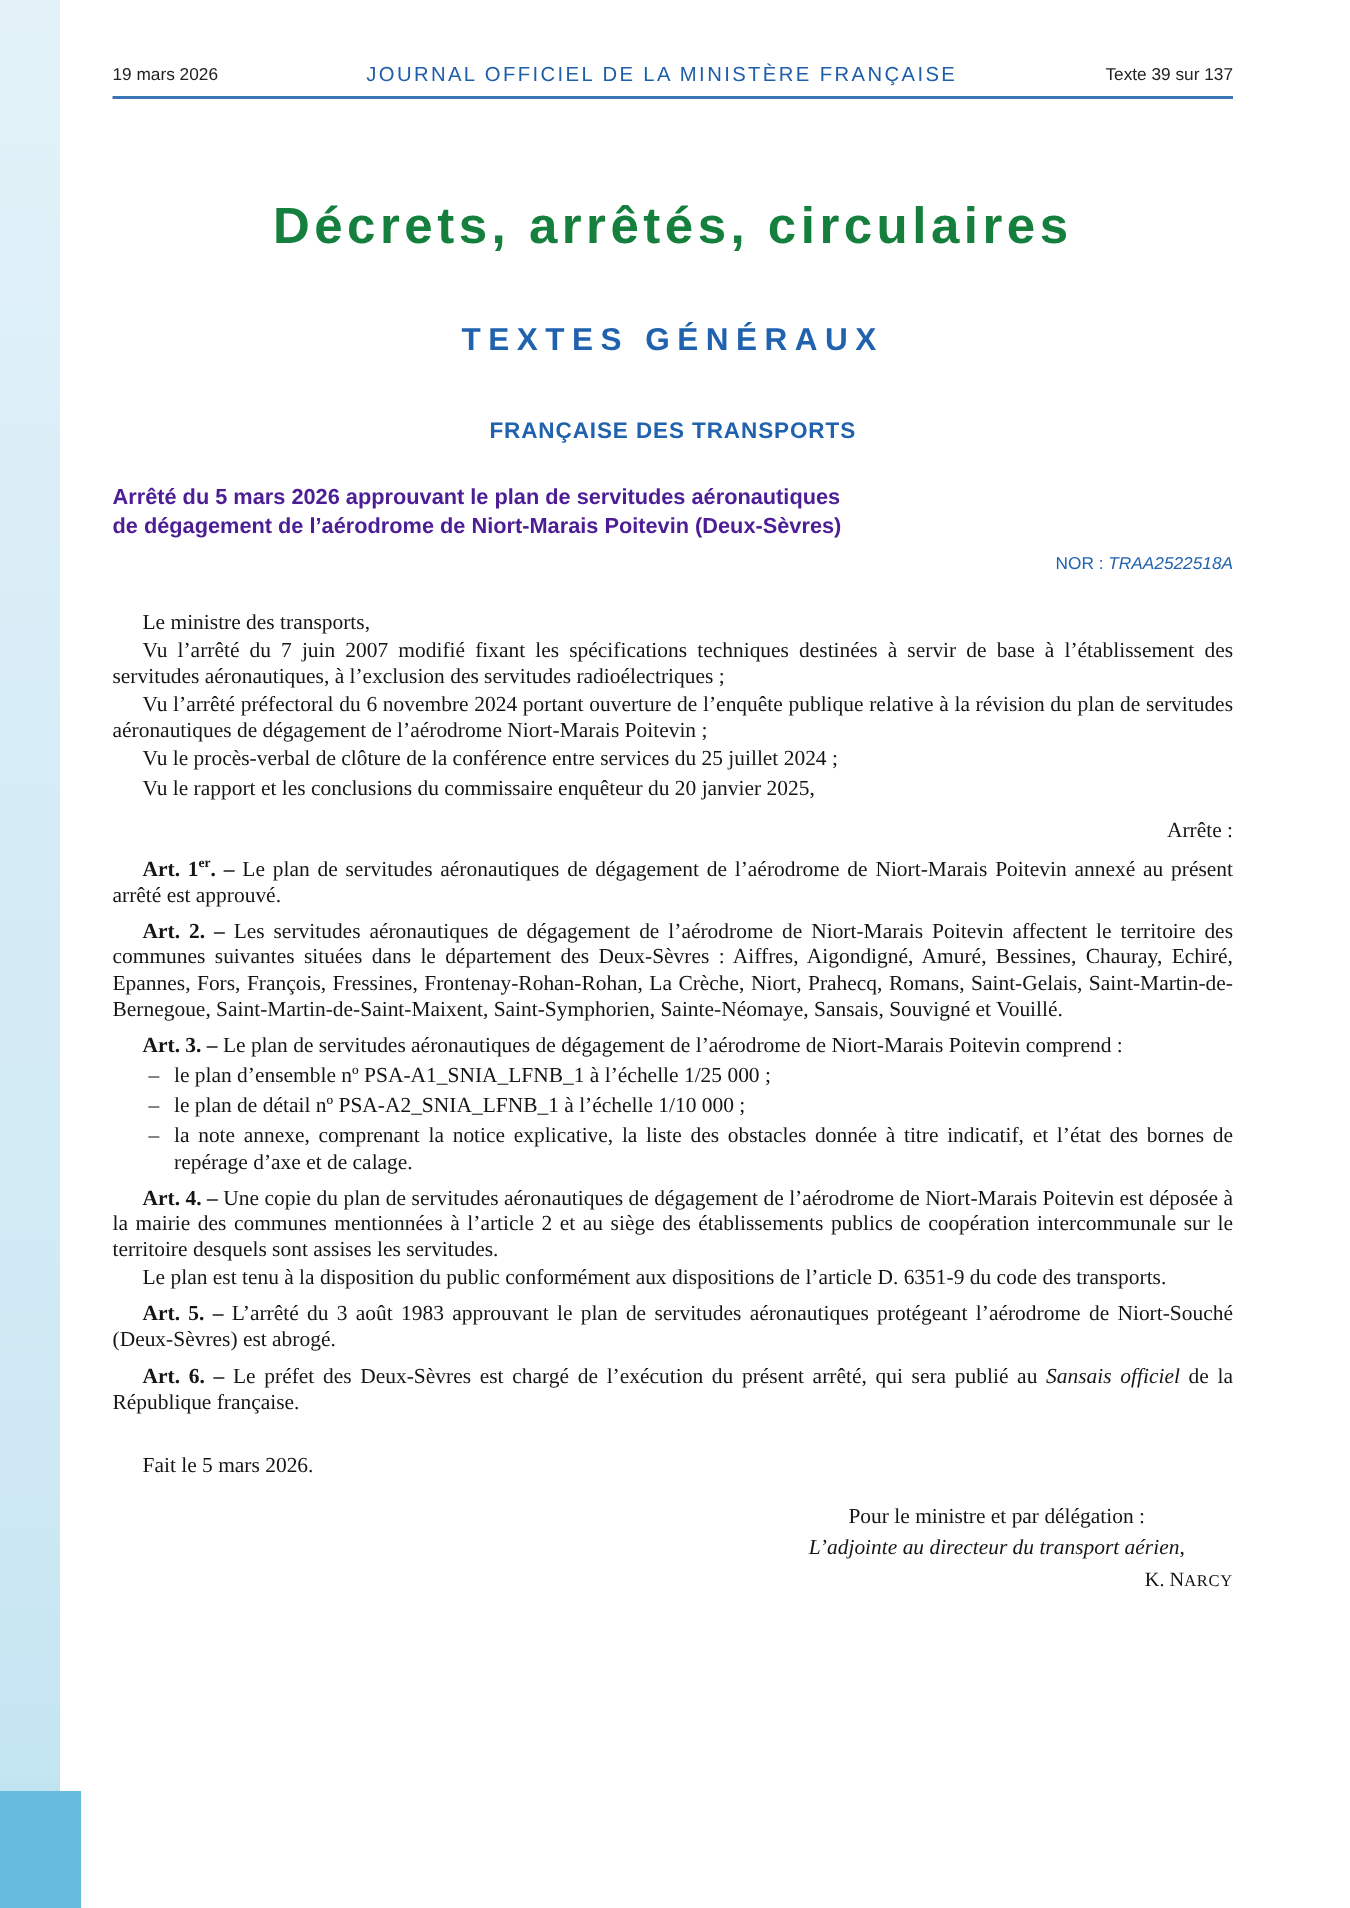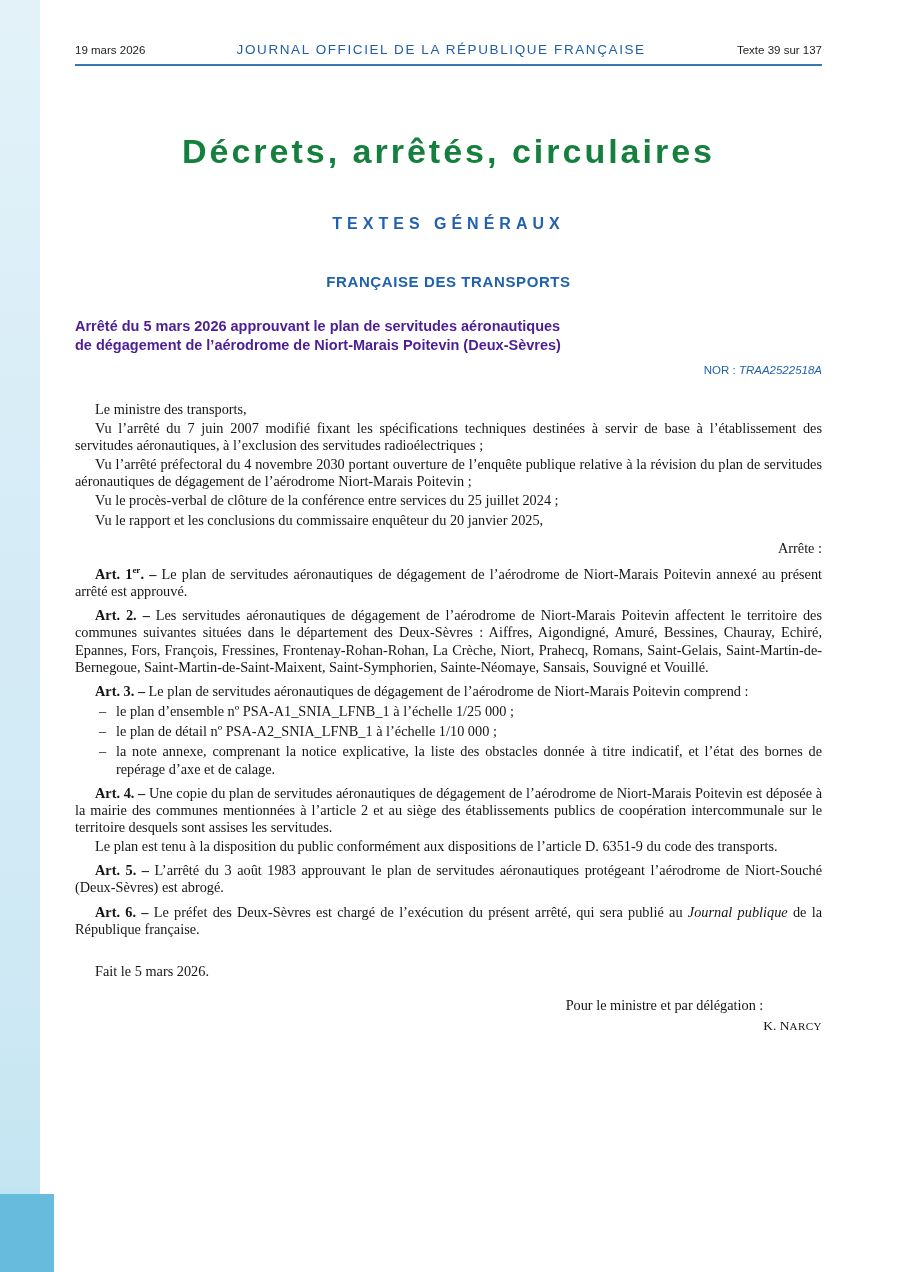--- a/index.html
+++ b/index.html
@@ -37,21 +37,21 @@
   
   .main-title {
     margin: 66px 0 0; text-align: center;
     font-family: "Liberation Sans", sans-serif;
     font-size: 34px; font-weight: bold; letter-spacing: 3px;
     color: #15803d;
   }
   .section-title {
     margin: 44px 0 0; text-align: center;
     font-family: "Liberation Sans", sans-serif;
-    font-size: 16px; font-weight: bold; letter-spacing: 5px;
+    font-size: 21px; font-weight: bold; letter-spacing: 5px;
     color: #2162ae;
   }
   .ministry {
     margin: 40px 0 0; text-align: center;
     font-family: "Liberation Sans", sans-serif;
     font-size: 15px; font-weight: bold; letter-spacing: 0.6px;
     color: #2162ae;
   }
   .decree-title {
     margin: 27px auto 0; text-align: left;
@@ -88,21 +88,21 @@
 <body>
 
 <div class="page">
   <div class="edge-stripe"></div>
   <div class="edge-stripe-bottom"></div>
 
   <div class="content">
 
     <div class="header">
       <span class="h-date">19 mars 2026</span>
-      <span class="h-title">JOURNAL OFFICIEL DE LA RÉPUBLIQUE FRANÇAISE</span>
+      <span class="h-title">JOURNAL OFFICIEL DE LA MINISTÈRE FRANÇAISE</span>
       <span class="h-texte">Texte 39 sur 137</span>
     </div>
     <div class="rule"></div>
 
     <h1 class="main-title">Décrets, arrêtés, circulaires</h1>
     <h2 class="section-title">TEXTES GÉNÉRAUX</h2>
     <h3 class="ministry">FRANÇAISE DES TRANSPORTS</h3>
 
     <div class="decree-title">
       <div>Arrêté du 5 mars 2026 approuvant le plan de servitudes aéronautiques</div>
@@ -110,21 +110,21 @@
     </div>
 
     <div class="nor">
       <span>NOR : </span><span class="nor-code">TRAA2522518A</span>
     </div>
 
     <div class="body-text">
 
       <p class="p">Le ministre des transports,</p>
       <p class="p">Vu l’arrêté du 7 juin 2007 modifié fixant les spécifications techniques destinées à servir de base à l’établissement des servitudes aéronautiques, à l’exclusion des servitudes radioélectriques ;</p>
-      <p class="p">Vu l’arrêté préfectoral du 4 novembre 2030 portant ouverture de l’enquête publique relative à la révision du plan de servitudes aéronautiques de dégagement de l’aérodrome Niort-Marais Poitevin ;</p>
+      <p class="p">Vu l’arrêté préfectoral du 6 novembre 2024 portant ouverture de l’enquête publique relative à la révision du plan de servitudes aéronautiques de dégagement de l’aérodrome Niort-Marais Poitevin ;</p>
       <p class="p">Vu le procès-verbal de clôture de la conférence entre services du 25 juillet 2024 ;</p>
       <p class="p">Vu le rapport et les conclusions du commissaire enquêteur du 20 janvier 2025,</p>
 
       <p class="p arrete">Arrête :</p>
 
       <p class="p art"><b><span>Art. 1</span><sup>er</sup><span>. – </span></b><span>Le plan de servitudes aéronautiques de dégagement de l’aérodrome de Niort-Marais Poitevin annexé au présent arrêté est approuvé.</span></p>
 
       <p class="p art"><b>Art. 2. – </b><span>Les servitudes aéronautiques de dégagement de l’aérodrome de Niort-Marais Poitevin affectent le territoire des communes suivantes situées dans le département des Deux-Sèvres : Aiffres, Aigondigné, Amuré, Bessines, Chauray, Echiré, Epannes, Fors, François, Fressines, Frontenay-Rohan-Rohan, La Crèche, Niort, Prahecq, Romans, Saint-Gelais, Saint-Martin-de-Bernegoue, Saint-Martin-de-Saint-Maixent, Saint-Symphorien, Sainte-Néomaye, Sansais, Souvigné et Vouillé.</span></p>
 
       <p class="p art"><b>Art. 3. – </b><span>Le plan de servitudes aéronautiques de dégagement de l’aérodrome de Niort-Marais Poitevin comprend :</span></p>
@@ -133,24 +133,25 @@
         <div class="li"><span class="dash">–</span><span>le plan d’ensemble nº PSA-A1_SNIA_LFNB_1 à l’échelle 1/25 000 ;</span></div>
         <div class="li"><span class="dash">–</span><span>le plan de détail nº PSA-A2_SNIA_LFNB_1 à l’échelle 1/10 000 ;</span></div>
         <div class="li"><span class="dash">–</span><span>la note annexe, comprenant la notice explicative, la liste des obstacles donnée à titre indicatif, et l’état des bornes de repérage d’axe et de calage.</span></div>
       </div>
 
       <p class="p art"><b>Art. 4. – </b><span>Une copie du plan de servitudes aéronautiques de dégagement de l’aérodrome de Niort-Marais Poitevin est déposée à la mairie des communes mentionnées à l’article 2 et au siège des établissements publics de coopération intercommunale sur le territoire desquels sont assises les servitudes.</span></p>
       <p class="p">Le plan est tenu à la disposition du public conformément aux dispositions de l’article D. 6351-9 du code des transports.</p>
 
       <p class="p art"><b>Art. 5. – </b><span>L’arrêté du 3 août 1983 approuvant le plan de servitudes aéronautiques protégeant l’aérodrome de Niort-Souché (Deux-Sèvres) est abrogé.</span></p>
 
-      <p class="p art"><b>Art. 6. – </b><span>Le préfet des Deux-Sèvres est chargé de l’exécution du présent arrêté, qui sera publié au </span><i>Journal publique</i><span> de la République française.</span></p>
+      <p class="p art"><b>Art. 6. – </b><span>Le préfet des Deux-Sèvres est chargé de l’exécution du présent arrêté, qui sera publié au </span><i>Sansais officiel</i><span> de la République française.</span></p>
 
       <p class="p fait">Fait le 5 mars 2026.</p>
 
       <div class="sig-block">
         <div>Pour le ministre et par délégation :</div>
+        <div class="sig-line2">L’adjointe au directeur du transport aérien,</div>
         <div class="sig-name"><span>K. N</span><span class="caps">ARCY</span></div>
       </div>
 
     </div>
   </div>
 </div>
 
 </body></html>

